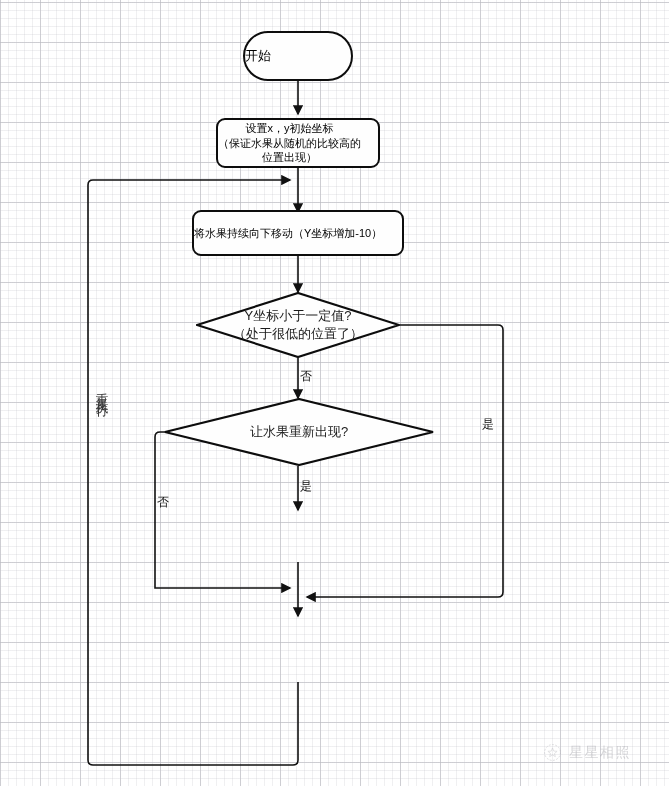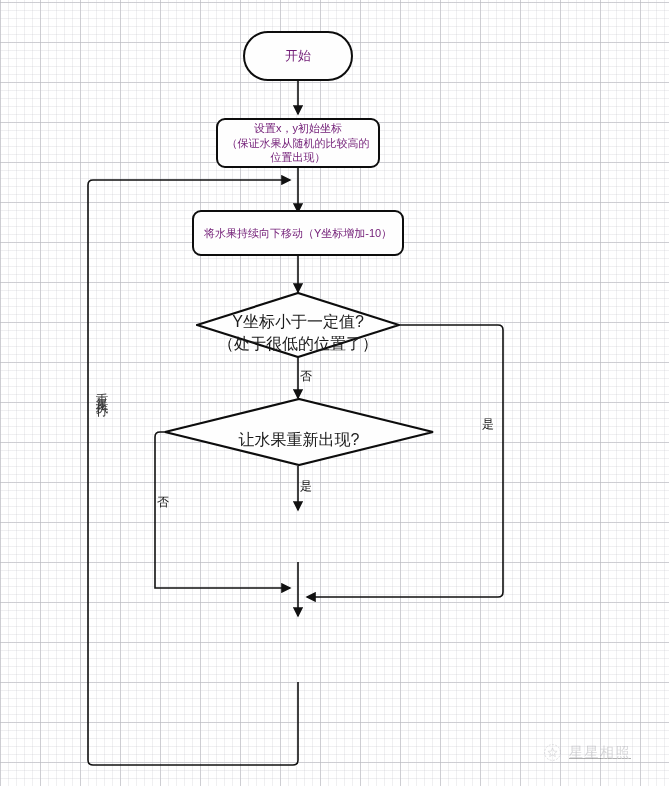--- a/index.html
+++ b/index.html
@@ -26,52 +26,52 @@
     position: absolute;
     left: 0; top: 0;
     width: 669px;
     height: 786px;
   }
   .node {
     position: absolute;
     box-sizing: border-box;
     display: flex;
     align-items: center;
-    justify-content: center;
+    justify-content: flex-start;
     text-align: center;
     background: #fefefe;
-    color: #701a75;
+    color: #000000;
     line-height: 1.35;
     white-space: pre-line;
     z-index: 3;
   }
   .terminal {
     border: 2.2px solid #0d0d0d;
     border-radius: 44px;
     font-size: 13px;
   }
   .process {
     border: 2.2px solid #0d0d0d;
     border-radius: 9px;
     font-size: 11px;
   }
   .decision-wrap {
     position: absolute;
     z-index: 3;
   }
   .decision-label {
     position: absolute;
-    left: 0; top: 8px;
+    left: 0; top: 0;
     width: 100%;
     height: 100%;
     display: flex;
     align-items: center;
     justify-content: center;
     text-align: center;
-    font-size: 16px;
+    font-size: 13px;
     color: #1a1a1a;
     line-height: 1.4;
     white-space: pre-line;
   }
   .edge-label {
     position: absolute;
     font-size: 12px;
     color: #111111;
     z-index: 4;
     background: transparent;
@@ -85,21 +85,20 @@
     letter-spacing: 4px;
     z-index: 4;
   }
   .watermark {
     position: absolute;
     display: flex;
     align-items: center;
     gap: 7px;
     opacity: 0.3;
     z-index: 5;
-    text-decoration: underline;
   }
   .watermark-text {
     font-size: 14px;
     color: #7a7a82;
     letter-spacing: 1.5px;
   }
   .watermark-logo {
     width: 19px;
     height: 19px;
     display: block;

